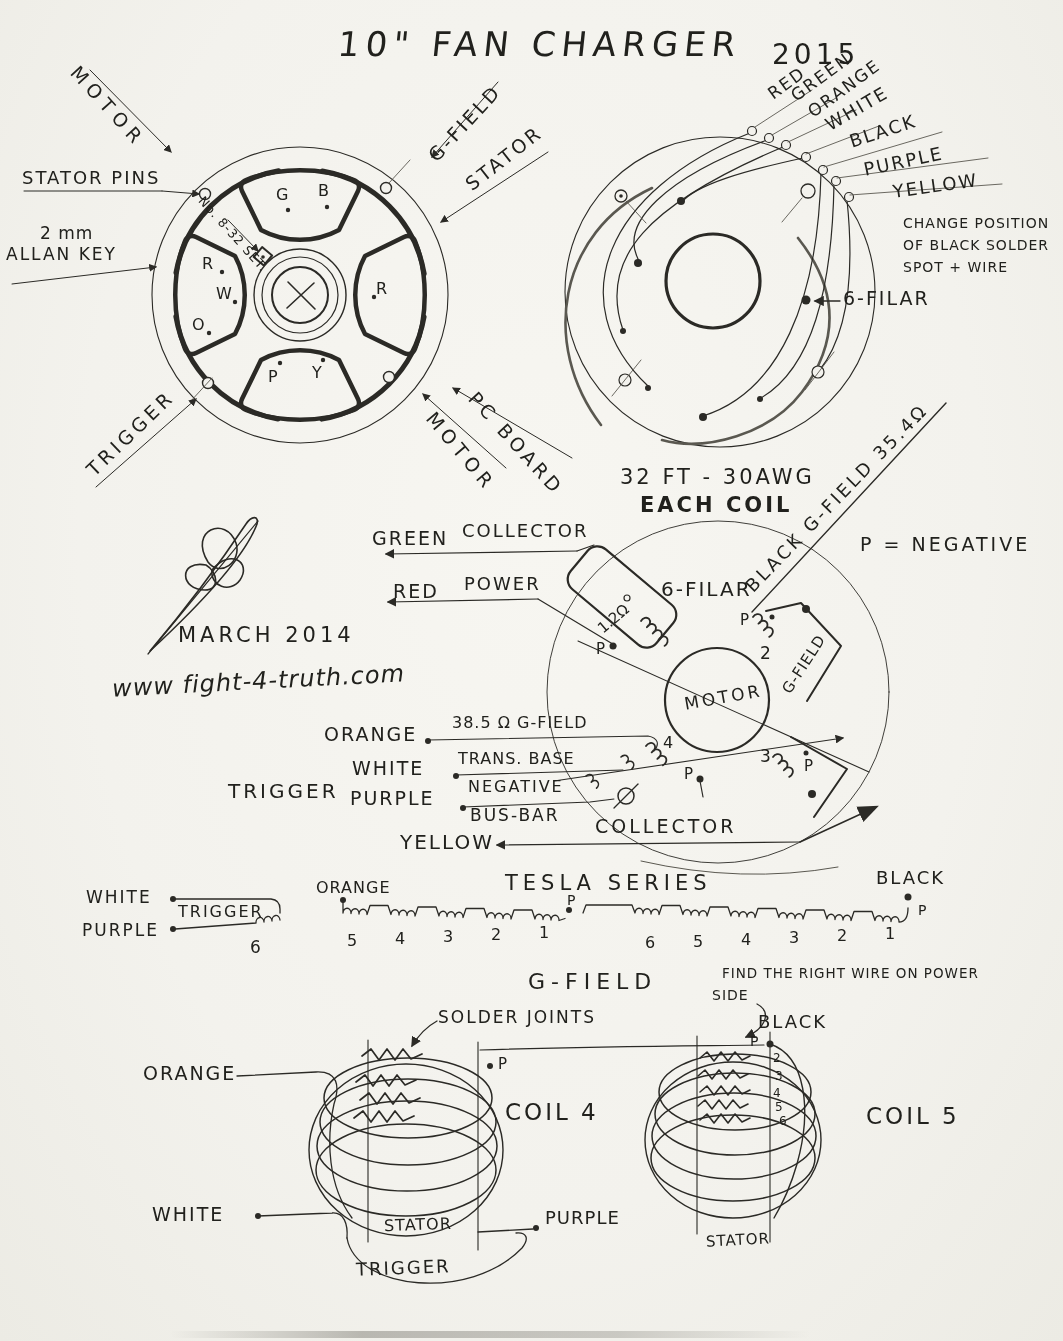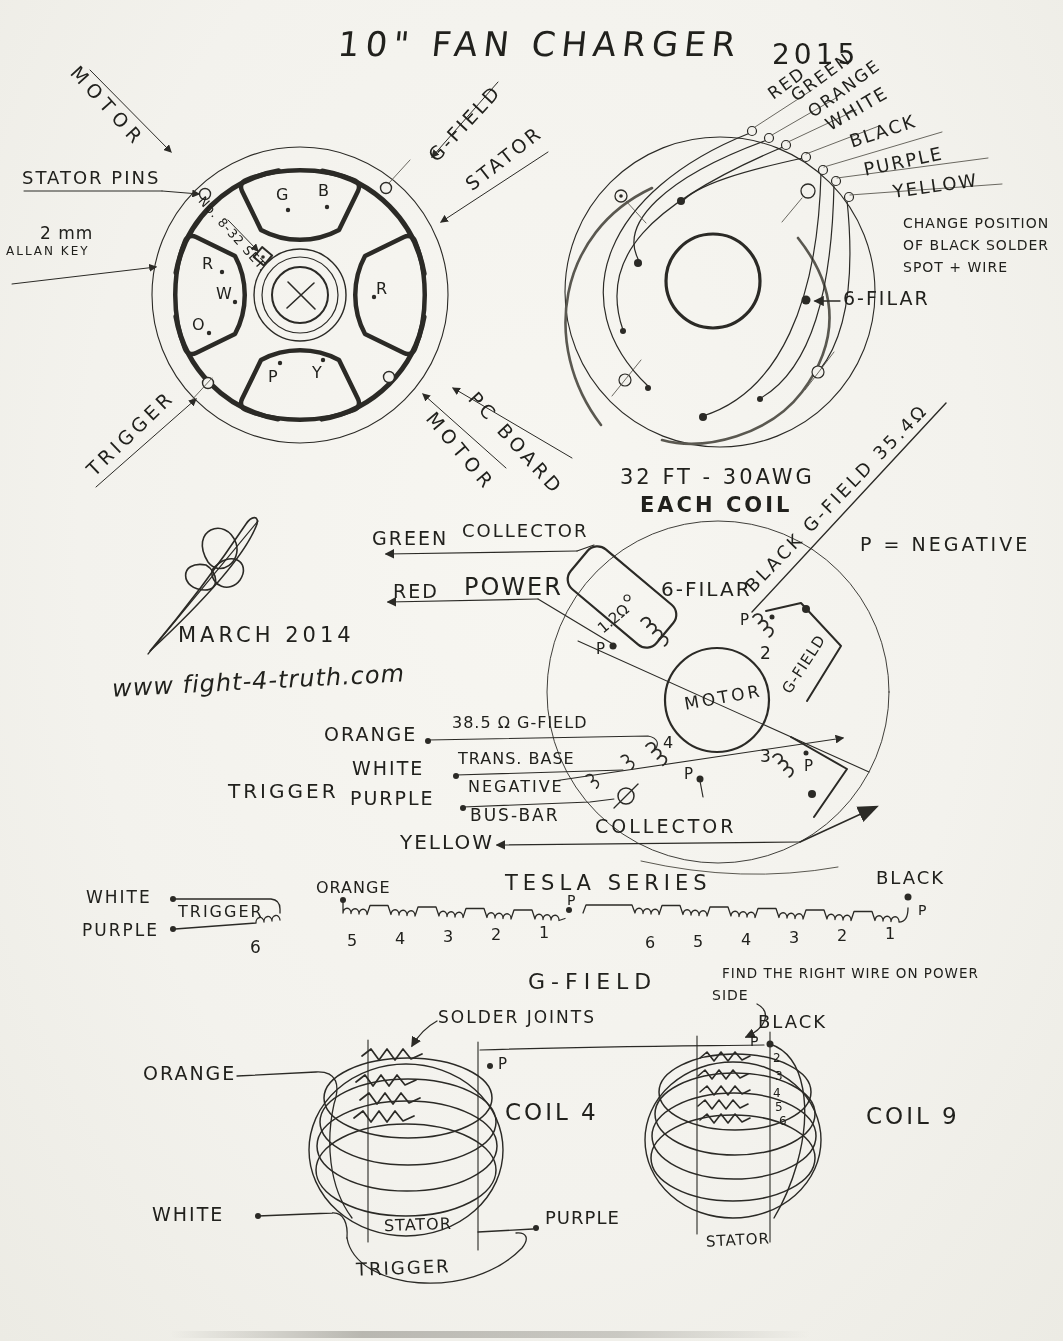--- a/index.html
+++ b/index.html
@@ -245,21 +245,21 @@
 </svg>
 
 <div class="lbl" style="left:338px;top:26px;font-size:34px;letter-spacing:6px;transform:skewX(-6deg);">10" FAN CHARGER</div>
 <div class="lbl" style="left:772px;top:40px;font-size:28px;letter-spacing:4px;">2015</div>
 
 <div class="lbl rot" style="left:82px;top:62px;font-size:19px;letter-spacing:6px;transform:rotate(48deg);">MOTOR</div>
 <div class="lbl rotc" style="left:432px;top:148px;font-size:19px;letter-spacing:3px;transform:rotate(-47deg);">G-FIELD</div>
 <div class="lbl rotc" style="left:468px;top:176px;font-size:19px;letter-spacing:3px;transform:rotate(-38deg);">STATOR</div>
 <div class="lbl" style="left:22px;top:168px;font-size:18px;letter-spacing:2px;">STATOR PINS</div>
 <div class="lbl" style="left:40px;top:224px;font-size:17px;letter-spacing:1px;">2 mm</div>
-<div class="lbl" style="left:6px;top:245px;font-size:12px;letter-spacing:2px;">ALLAN KEY</div>
+<div class="lbl" style="left:6px;top:245px;font-size:17px;letter-spacing:2px;">ALLAN KEY</div>
 <div class="lbl rot" style="left:206px;top:194px;font-size:12.5px;letter-spacing:1px;transform:rotate(48deg);">No. 8-32 SET.</div>
 <div class="lbl" style="left:276px;top:186px;font-size:16px;">G</div>
 <div class="lbl" style="left:318px;top:182px;font-size:16px;">B</div>
 <div class="lbl" style="left:202px;top:255px;font-size:16px;">R</div>
 <div class="lbl" style="left:216px;top:285px;font-size:16px;">W</div>
 <div class="lbl" style="left:192px;top:316px;font-size:16px;">O</div>
 <div class="lbl" style="left:376px;top:280px;font-size:16px;">R</div>
 <div class="lbl" style="left:268px;top:368px;font-size:16px;">P</div>
 <div class="lbl" style="left:312px;top:364px;font-size:16px;">Y</div>
 <div class="lbl rotc" style="left:90px;top:462px;font-size:19px;letter-spacing:4px;transform:rotate(-44deg);">TRIGGER</div>
@@ -278,21 +278,21 @@
 <div class="lbl" style="left:903px;top:260px;font-size:14px;letter-spacing:1px;">SPOT + WIRE</div>
 <div class="lbl" style="left:843px;top:288px;font-size:19px;letter-spacing:2px;">6-FILAR</div>
 <div class="lbl" style="left:620px;top:466px;font-size:21px;letter-spacing:3px;">32 FT - 30AWG</div>
 <div class="lbl" style="left:640px;top:494px;font-size:21px;letter-spacing:3px;font-weight:bold;">EACH COIL</div>
 
 <div class="lbl" style="left:178px;top:624px;font-size:21px;letter-spacing:4px;">MARCH 2014</div>
 <div class="lbl" style="left:112px;top:668px;font-size:24px;letter-spacing:1px;font-style:italic;transform:rotate(-3deg);">www fight-4-truth.com</div>
 <div class="lbl" style="left:372px;top:528px;font-size:19px;letter-spacing:2px;">GREEN</div>
 <div class="lbl" style="left:462px;top:521px;font-size:18px;letter-spacing:2px;">COLLECTOR</div>
 <div class="lbl" style="left:393px;top:581px;font-size:19px;letter-spacing:2px;">RED</div>
-<div class="lbl" style="left:464px;top:574px;font-size:24px;letter-spacing:2px;">POWER</div>
+<div class="lbl" style="left:464px;top:574px;font-size:18px;letter-spacing:2px;">POWER</div>
 <div class="lbl" style="left:661px;top:578px;font-size:20px;letter-spacing:2px;">6-FILAR</div>
 <div class="lbl rotc" style="left:600px;top:622px;font-size:15px;transform:rotate(-40deg);">1.2Ω</div>
 <div class="lbl" style="left:596px;top:641px;font-size:15px;">P</div>
 <div class="lbl" style="left:756px;top:576px;font-size:18px;letter-spacing:3px;transform:rotate(-46deg);transform-origin:left bottom;">BLACK G-FIELD 35.4Ω</div>
 <div class="lbl" style="left:860px;top:534px;font-size:19px;letter-spacing:3px;">P = NEGATIVE</div>
 <div class="lbl" style="left:684px;top:688px;font-size:17px;letter-spacing:3px;transform:rotate(-10deg);">MOTOR</div>
 <div class="lbl rotc" style="left:786px;top:684px;font-size:15px;letter-spacing:1px;transform:rotate(-57deg);">G-FIELD</div>
 <div class="lbl" style="left:760px;top:644px;font-size:17px;">2</div>
 <div class="lbl" style="left:760px;top:747px;font-size:17px;">3</div>
 <div class="lbl" style="left:663px;top:734px;font-size:16px;">4</div>
@@ -333,21 +333,21 @@
 
 <div class="lbl" style="left:528px;top:970px;font-size:22px;letter-spacing:6px;">G-FIELD</div>
 <div class="lbl" style="left:722px;top:966px;font-size:13.5px;letter-spacing:1px;">FIND THE RIGHT WIRE ON POWER</div>
 <div class="lbl" style="left:712px;top:988px;font-size:14px;letter-spacing:1px;">SIDE</div>
 <div class="lbl" style="left:438px;top:1008px;font-size:17px;letter-spacing:2px;">SOLDER JOINTS</div>
 <div class="lbl" style="left:758px;top:1012px;font-size:18px;letter-spacing:2px;">BLACK</div>
 <div class="lbl" style="left:750px;top:1034px;font-size:14px;">P</div>
 <div class="lbl" style="left:143px;top:1063px;font-size:19px;letter-spacing:2px;">ORANGE</div>
 <div class="lbl" style="left:498px;top:1056px;font-size:15px;">P</div>
 <div class="lbl" style="left:505px;top:1100px;font-size:23px;letter-spacing:3px;">COIL 4</div>
-<div class="lbl" style="left:866px;top:1104px;font-size:23px;letter-spacing:3px;">COIL 9</div>
+<div class="lbl" style="left:866px;top:1104px;font-size:23px;letter-spacing:3px;">COIL 5</div>
 <div class="lbl" style="left:152px;top:1204px;font-size:19px;letter-spacing:2px;">WHITE</div>
 <div class="lbl" style="left:545px;top:1208px;font-size:18px;letter-spacing:1px;">PURPLE</div>
 <div class="lbl" style="left:356px;top:1258px;font-size:18px;letter-spacing:2px;transform:rotate(-2deg);">TRIGGER</div>
 <div class="lbl" style="left:384px;top:1216px;font-size:16px;letter-spacing:1px;transform:rotate(-2deg);">STATOR</div>
 <div class="lbl" style="left:706px;top:1232px;font-size:15px;letter-spacing:1px;transform:rotate(-3deg);">STATOR</div>
 <div class="lbl" style="left:773px;top:1052px;font-size:12px;">2</div>
 <div class="lbl" style="left:775px;top:1070px;font-size:12px;">3</div>
 <div class="lbl" style="left:773px;top:1087px;font-size:12px;">4</div>
 <div class="lbl" style="left:775px;top:1101px;font-size:12px;">5</div>
 <div class="lbl" style="left:779px;top:1115px;font-size:12px;">6</div>

